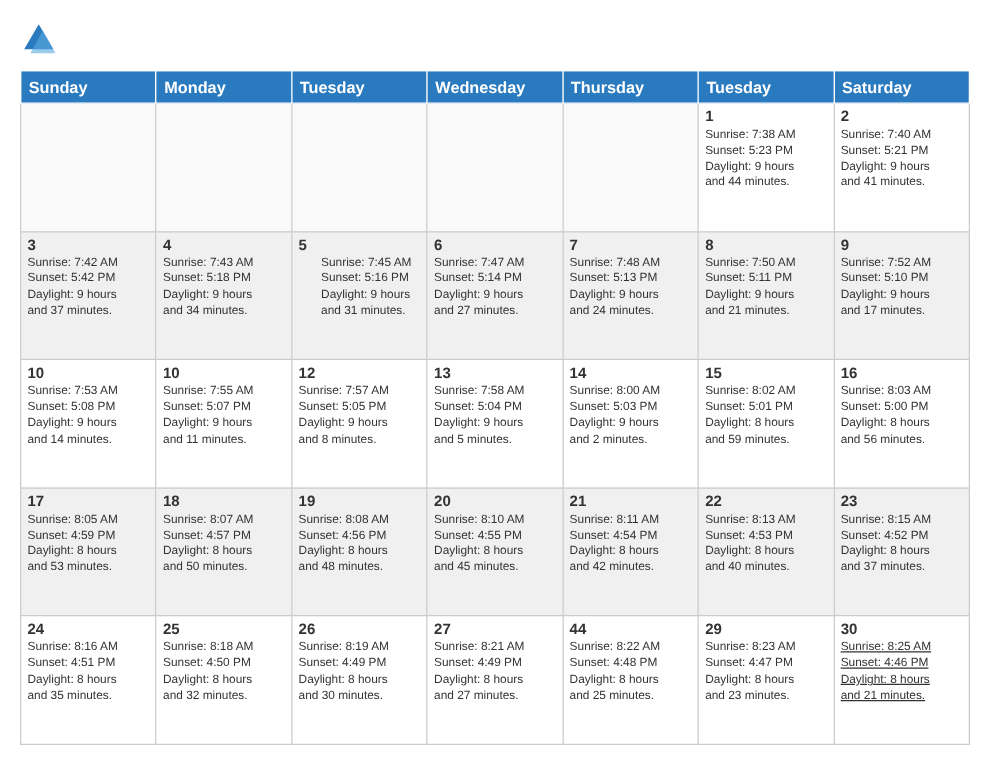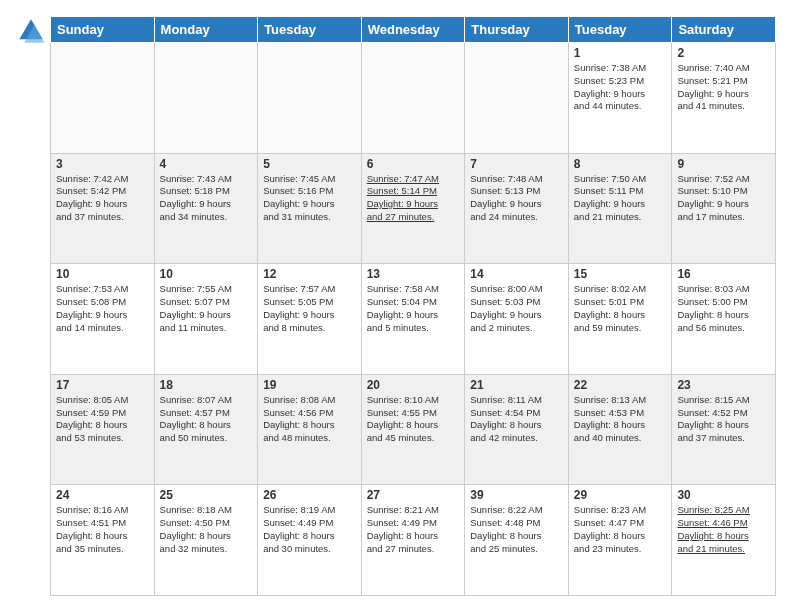--- a/index.html
+++ b/index.html
@@ -8,21 +8,21 @@
       background: #fff;
       width: 792px;
       height: 612px;
       overflow: hidden;
     }
     .page {
       width: 792px;
       height: 612px;
       padding: 16px;
       display: flex;
-      flex-direction: row;
+      flex-direction: column;
     }
     .header {
       display: flex;
       justify-content: space-between;
       align-items: flex-start;
       margin-bottom: 10px;
     }
     .logo {
       display: flex;
       align-items: center;
@@ -165,28 +165,28 @@
           </td>
           <td>
             <div class="day-number">4</div>
             <div class="day-info" style="white-space: pre-line;">Sunrise: 7:43 AM
 Sunset: 5:18 PM
 Daylight: 9 hours
 and 34 minutes.</div>
           </td>
           <td>
             <div class="day-number">5</div>
-            <div class="day-info" style="white-space: pre-line;">Sunrise: 7:45 AM
+            <div class="day-info" style="white-space: pre-line; margin-left: 18px;">Sunrise: 7:45 AM
 Sunset: 5:16 PM
 Daylight: 9 hours
 and 31 minutes.</div>
           </td>
           <td>
             <div class="day-number">6</div>
-            <div class="day-info" style="white-space: pre-line; text-decoration: underline;">Sunrise: 7:47 AM
+            <div class="day-info" style="white-space: pre-line;">Sunrise: 7:47 AM
 Sunset: 5:14 PM
 Daylight: 9 hours
 and 27 minutes.</div>
           </td>
           <td>
             <div class="day-number">7</div>
             <div class="day-info" style="white-space: pre-line;">Sunrise: 7:48 AM
 Sunset: 5:13 PM
 Daylight: 9 hours
 and 24 minutes.</div>
@@ -331,21 +331,21 @@
 and 30 minutes.</div>
           </td>
           <td>
             <div class="day-number">27</div>
             <div class="day-info" style="white-space: pre-line;">Sunrise: 8:21 AM
 Sunset: 4:49 PM
 Daylight: 8 hours
 and 27 minutes.</div>
           </td>
           <td>
-            <div class="day-number">39</div>
+            <div class="day-number">44</div>
             <div class="day-info" style="white-space: pre-line;">Sunrise: 8:22 AM
 Sunset: 4:48 PM
 Daylight: 8 hours
 and 25 minutes.</div>
           </td>
           <td>
             <div class="day-number">29</div>
             <div class="day-info" style="white-space: pre-line;">Sunrise: 8:23 AM
 Sunset: 4:47 PM
 Daylight: 8 hours

